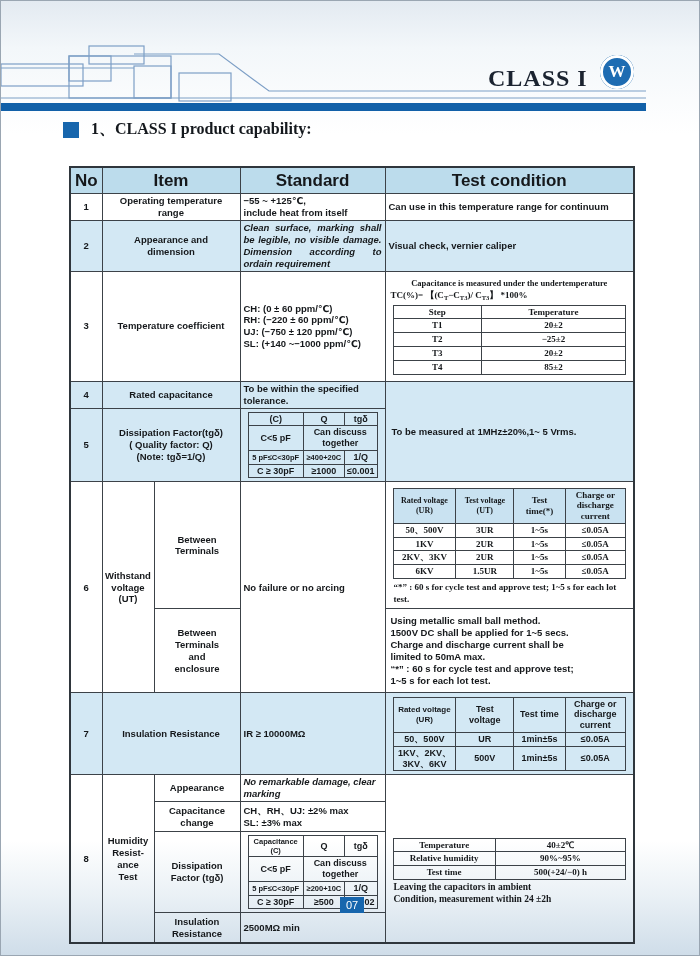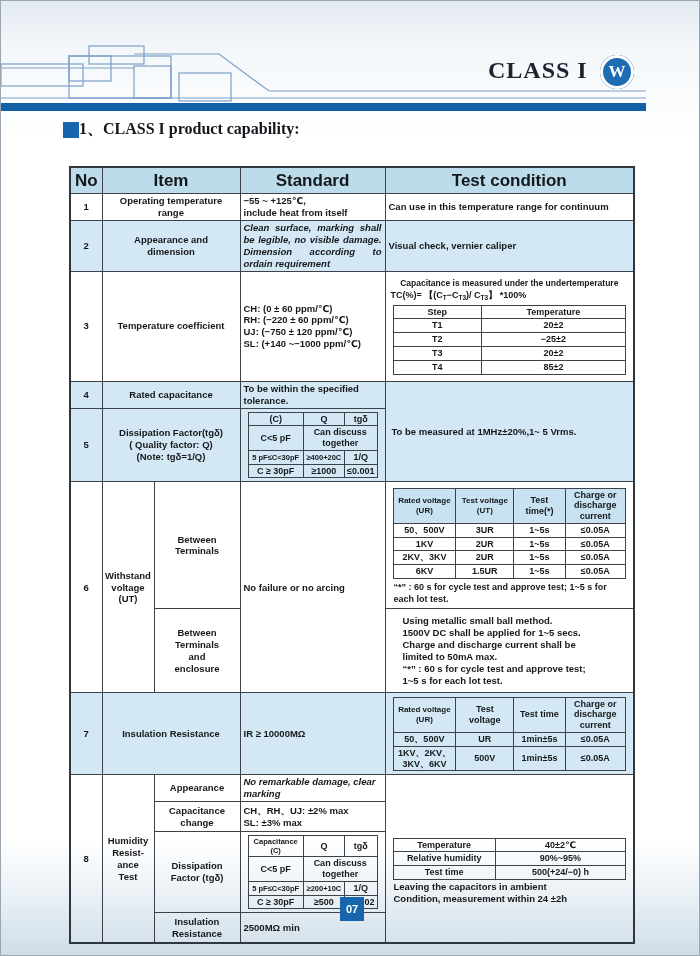--- a/index.html
+++ b/index.html
@@ -1,55 +1,55 @@
 <!DOCTYPE html>
 <html><head>
 <meta charset="utf-8">
 <style>
   html,body{margin:0;padding:0;}
   body{width:700px;height:956px;position:relative;overflow:hidden;
        font-family:"Liberation Sans","DejaVu Sans",sans-serif;background:#fff;}
   .page{position:absolute;inset:0;border:1px solid #9aa6b2;box-sizing:border-box;
         background:linear-gradient(180deg,#e3eaf1 0%,#f3f7fa 5%,#ffffff 14%,#ffffff 88%,#e9f0f5 94%,#cfdde9 100%);}
   .deco{position:absolute;left:0;top:0;}
-  .brand{position:absolute;left:487px;top:56px;font-family:"Liberation Serif","DejaVu Serif",serif;
+  .brand{position:absolute;left:487px;top:64px;font-family:"Liberation Serif","DejaVu Serif",serif;
          font-weight:bold;font-size:24px;letter-spacing:1px;color:#1b2330;}
   .logo{position:absolute;left:599px;top:54px;width:34px;height:34px;border-radius:50%;
         background:#1e6cb2;box-shadow:inset 0 0 0 3px #fff, inset 0 0 0 6px #1e6cb2;
         display:flex;align-items:center;justify-content:center;
         color:#fff;font-weight:bold;font-size:17px;font-family:"Liberation Serif",serif;}
-  .title-row{position:absolute;left:62px;top:118px;display:flex;align-items:center;}
+  .title-row{position:absolute;left:62px;top:118px;display:flex;align-items:center;gap:12px;}
   .title-sq{width:16px;height:16px;background:#1766ad;}
   .title-tx{font-family:"Liberation Serif","DejaVu Serif",serif;font-weight:bold;font-size:16px;color:#14181d;}
 
   table.main{position:absolute;left:68px;top:165px;width:564px;border-collapse:collapse;table-layout:fixed;
              border:2px solid #2f363c;font-weight:bold;color:#15181b;}
   table.main td,table.main th{border:1px solid #3c4248;padding:1px 3px;vertical-align:middle;
              font-size:9.5px;line-height:1.25;overflow:hidden;}
   tr.hdr th{background:#bcdcec;font-size:17px;padding:2px;}
   tr.blue td{background:#d3e8f4;}
   .c{text-align:center;}
   .l{text-align:left;}
   .j{text-align:justify;}
   .pre{white-space:pre-line;}
   .fs8{font-size:8px;font-style:italic;}
   .fs85{font-size:8.5px;}
   .fs9{font-size:9px;}
   .fs10{font-size:10px;}
-  .top{vertical-align:top;}
+  .top{vertical-align:top;font-family:Liberation Serif, serif;}
 
   table.ntable{border-collapse:collapse;font-weight:bold;color:#15181b;margin:2px auto;width:calc(100% - 8px);}
   table.ntable td{border:1px solid #3c4248;text-align:center;padding:1px 2px;font-size:9px;line-height:1.2;}
   table.wv td.nh{background:#c9e2f1;}
   table.env{margin:0 auto;}
   .sub{font-size:6.5px;vertical-align:-2px;}
   .note{font-size:9px;padding:1px 4px 2px 5px;line-height:1.3;}
 
-  .footer-badge{position:absolute;left:339px;top:896px;min-width:20px;height:24px;background:#1766ad;
-        color:#fff;font-weight:bold;font-size:11px;display:flex;align-items:center;justify-content:center;
+  .footer-badge{position:absolute;left:339px;top:896px;min-width:20px;height:16px;background:#1766ad;
+        color:#fff;font-weight:normal;font-size:11px;display:flex;align-items:center;justify-content:center;
         padding:0 2px;}
 </style>
 </head>
 <body>
 
 <div class="page">
 
   <svg class="deco" width="700" height="115" viewBox="0 0 700 115">
     <g fill="none" stroke="#7d9fc6" stroke-width="1.2">
       <rect x="88" y="45" width="55" height="18"></rect>
@@ -253,21 +253,21 @@
             </table>
         <div class="note">“*” : 60 s for cycle test and approve test;  1~5 s for each lot test.</div>
       </td>
     </tr>
 
     <tr style="height:84px;">
       <td class="c pre fs9">Between
 Terminals
 and
 enclosure</td>
-      <td class="l pre fs9" style="padding-left:17px;">Using metallic small ball method.
+      <td class="l pre fs9" style="padding-left:5px;">Using metallic small ball method.
 1500V DC shall be applied for 1~5 secs.
 Charge and discharge current shall be
 limited to 50mA max.
  “*” : 60 s for cycle test and approve test;
 1~5 s for each lot test.</td>
     </tr>
 
     <tr class="blue" style="height:82px;">
       <td class="c">7</td>
       <td colspan="2" class="c fs9">Insulation Resistance</td>

